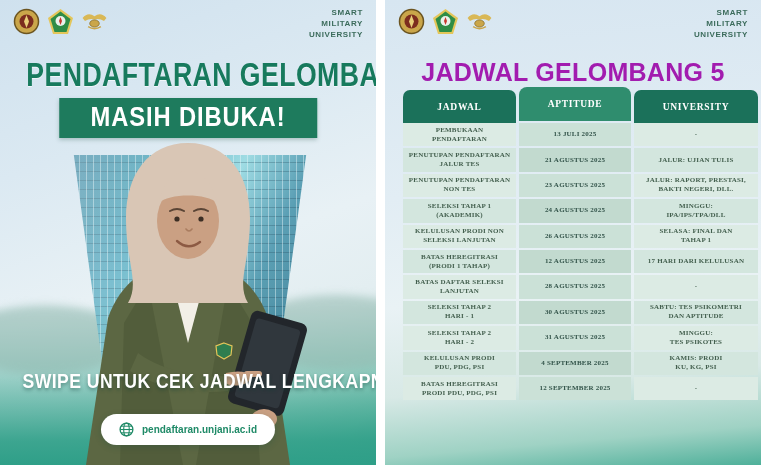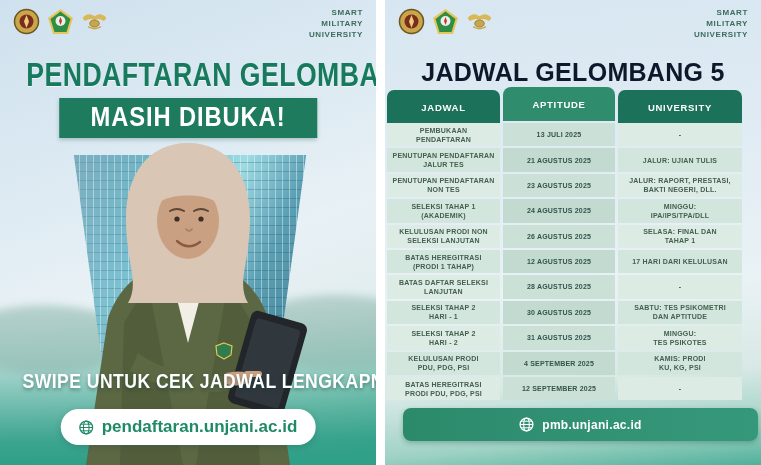--- a/index.html
+++ b/index.html
@@ -41,26 +41,26 @@
     transform:scale(.86,1.08); text-shadow:0 1px 0 rgba(255,255,255,.6); white-space:nowrap; }
   .subheadline-box { position:absolute; top:98px; left:50%; transform:translateX(-50%); z-index:5;
     background:#1e7b5d; color:#ffffff; padding:4px 18px 5px; box-shadow:0 2px 4px rgba(20,70,55,.25); }
   .subheadline-box span { display:inline-block; font-size:27px; font-weight:800; letter-spacing:1px; transform:scale(.88,1.05); white-space:nowrap; }
   .swipe-text { position:absolute; bottom:72px; left:0; right:0; text-align:center; z-index:5;
     color:#ffffff; font-size:20px; font-weight:800; letter-spacing:.5px;
     transform:scale(.88,1.05); text-shadow:0 2px 4px rgba(10,60,50,.45); white-space:nowrap; }
   .site-pill { position:absolute; bottom:20px; left:50%; transform:translateX(-50%); z-index:5;
     background:#ffffff; border-radius:20px; padding:8px 18px; display:flex; align-items:center; gap:8px;
     box-shadow:0 2px 6px rgba(20,80,65,.25); }
-  .site-pill span { color:#1f8a67; font-weight:700; font-size:17px; }
+  .site-pill span { color:#1f8a67; font-weight:700; font-size:10px; }
 
   
   .schedule-title { position:absolute; top:58px; left:0; right:0; text-align:center; z-index:5;
-    font-size:25px; font-weight:800; color:#0f172a; letter-spacing:.3px; }
-  .table-wrap { position:absolute; top:90px; left:2px; width:355px; z-index:5; }
+    font-size:25px; font-weight:800; color:#a21caf; letter-spacing:.3px; }
+  .table-wrap { position:absolute; top:90px; left:18px; width:355px; z-index:5;font-family:Liberation Serif, serif; }
   .thead, .trow { display:grid; grid-template-columns:113px 112px 124px; column-gap:3px; }
   .thead { height:31px; margin-bottom:2px; }
   .th { background:#1b715a; color:#ffffff; font-weight:700; font-size:9.5px; letter-spacing:.7px;
     display:flex; align-items:center; justify-content:center; border-radius:7px 7px 0 0; }
   .th.mid { background:#2f8d6e; transform:translateY(-3px); height:34px; border-radius:8px 8px 0 0; }
   .tbody { display:grid; grid-auto-rows:23.4px; row-gap:2px; }
   .cell { display:flex; align-items:center; justify-content:center; text-align:center;
     font-size:7px; font-weight:700; line-height:1.3; color:#44604f; padding:1px 5px;
     white-space:pre-line; letter-spacing:.2px; }
   .trow:nth-child(odd) .cell.side { background:#dcebe4; }
@@ -267,24 +267,14 @@
         </div>
         <div class="trow">
           <div class="cell side">BATAS HEREGITRASI
 PRODI PDU, PDG, PSI</div>
           <div class="cell mid">12 SEPTEMBER 2025</div>
           <div class="cell side">-</div>
         </div>
       </div>
     </div>
 
-    <div class="footer-bar">
-      <svg width="15" height="15" viewBox="0 0 15 15">
-        <circle cx="7.5" cy="7.5" r="6.4" fill="none" stroke="#ffffff" stroke-width="1.3"></circle>
-        <ellipse cx="7.5" cy="7.5" rx="2.8" ry="6.4" fill="none" stroke="#ffffff" stroke-width="1.1"></ellipse>
-        <line x1="1.2" y1="7.5" x2="13.8" y2="7.5" stroke="#ffffff" stroke-width="1.1"></line>
-        <line x1="2" y1="4.2" x2="13" y2="4.2" stroke="#ffffff" stroke-width="1"></line>
-        <line x1="2" y1="10.8" x2="13" y2="10.8" stroke="#ffffff" stroke-width="1"></line>
-      </svg>
-      <span>pmb.unjani.ac.id</span>
-    </div>
   </div>
 </div>
 
 </body></html>

